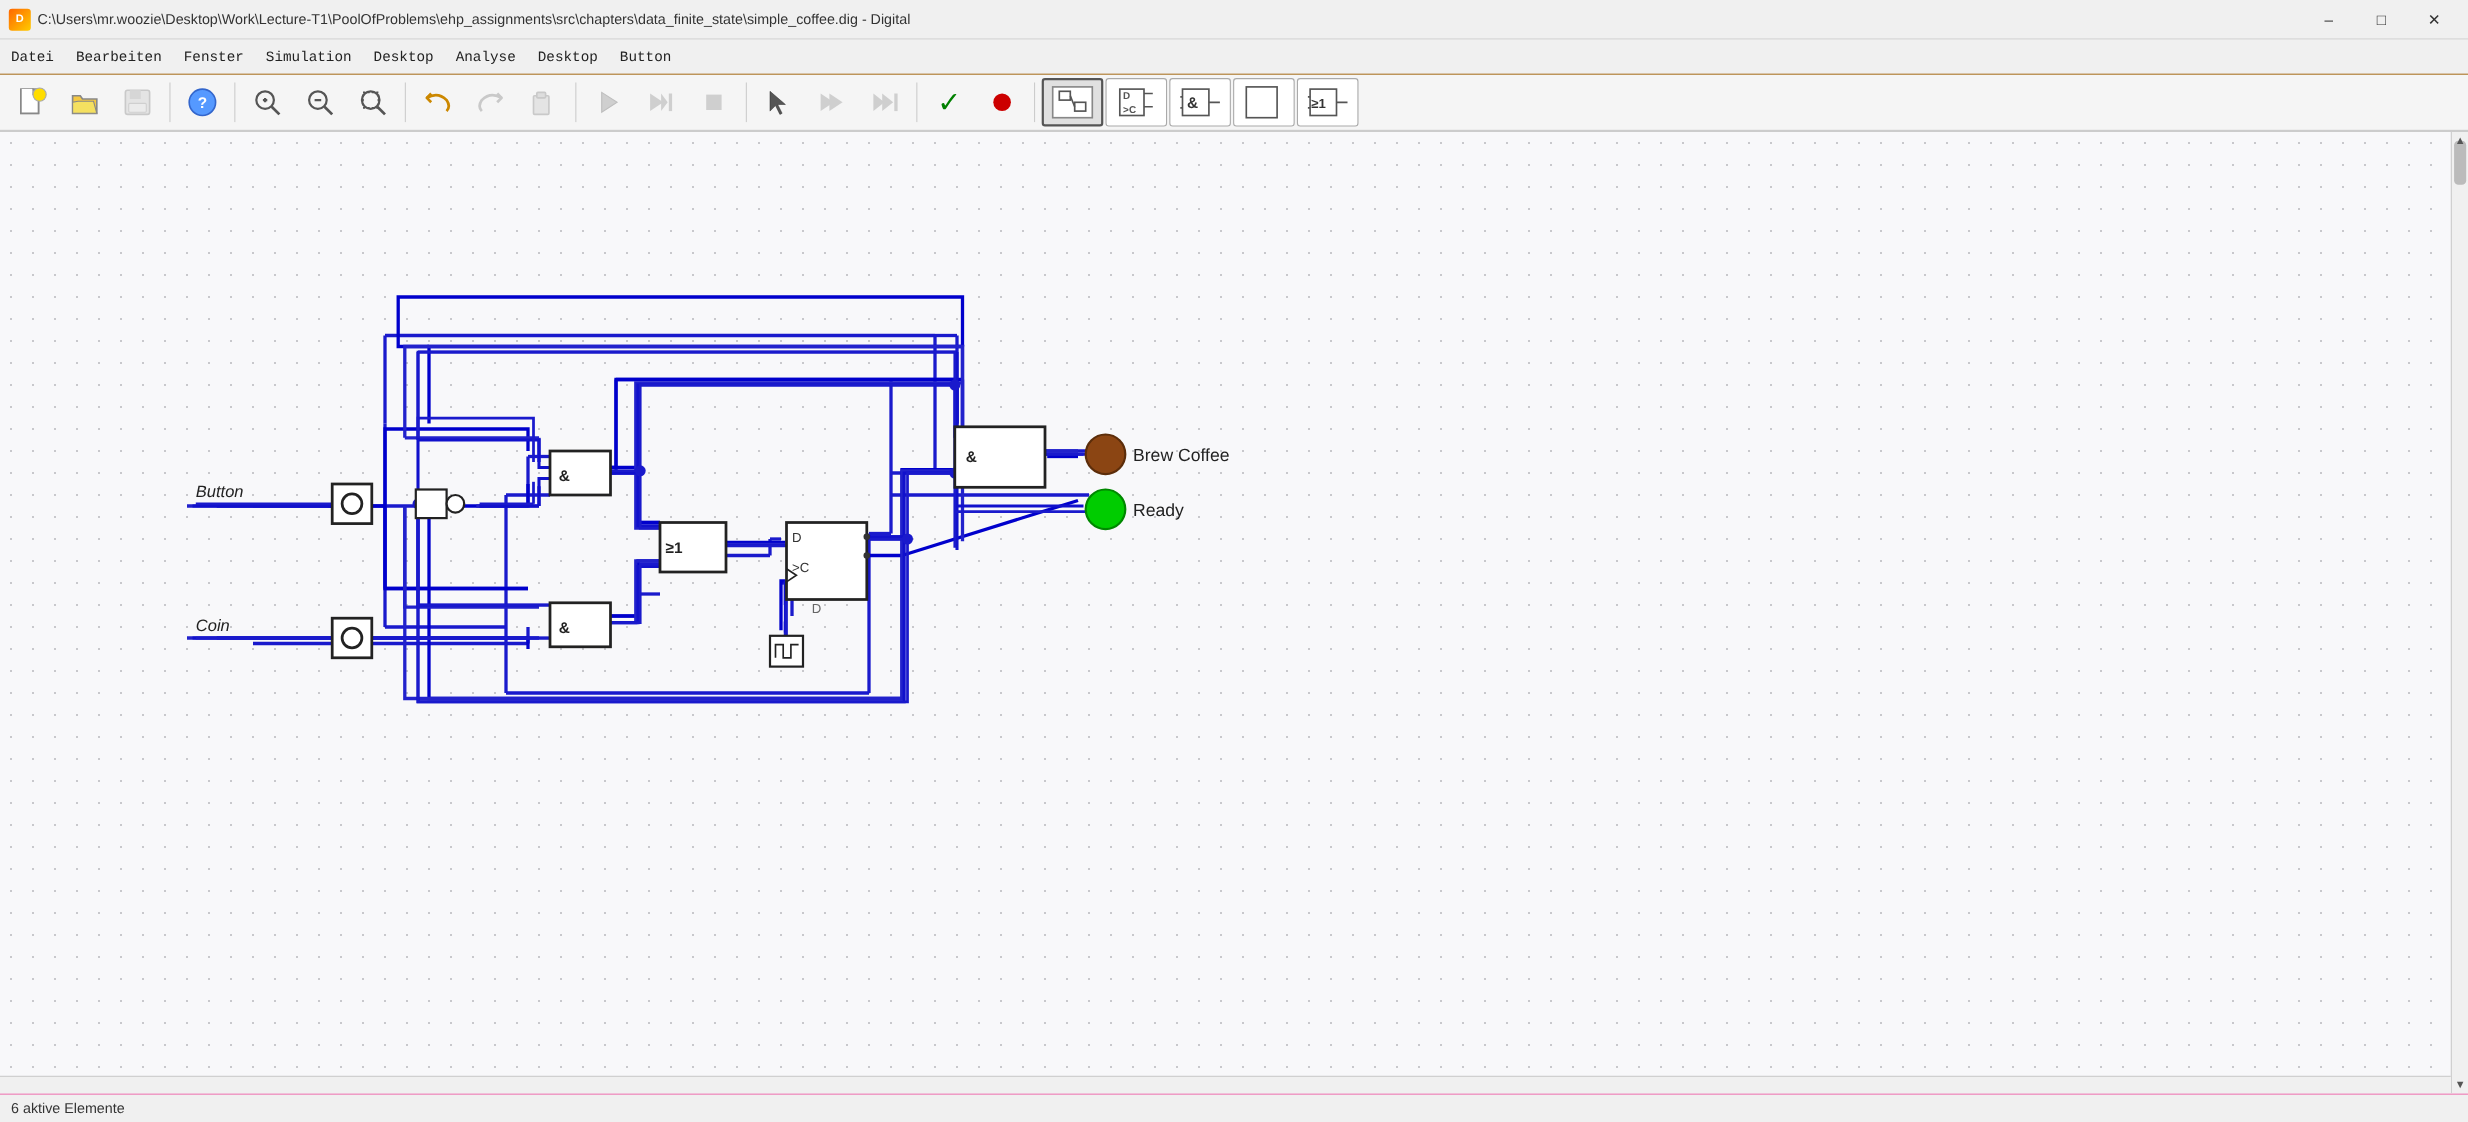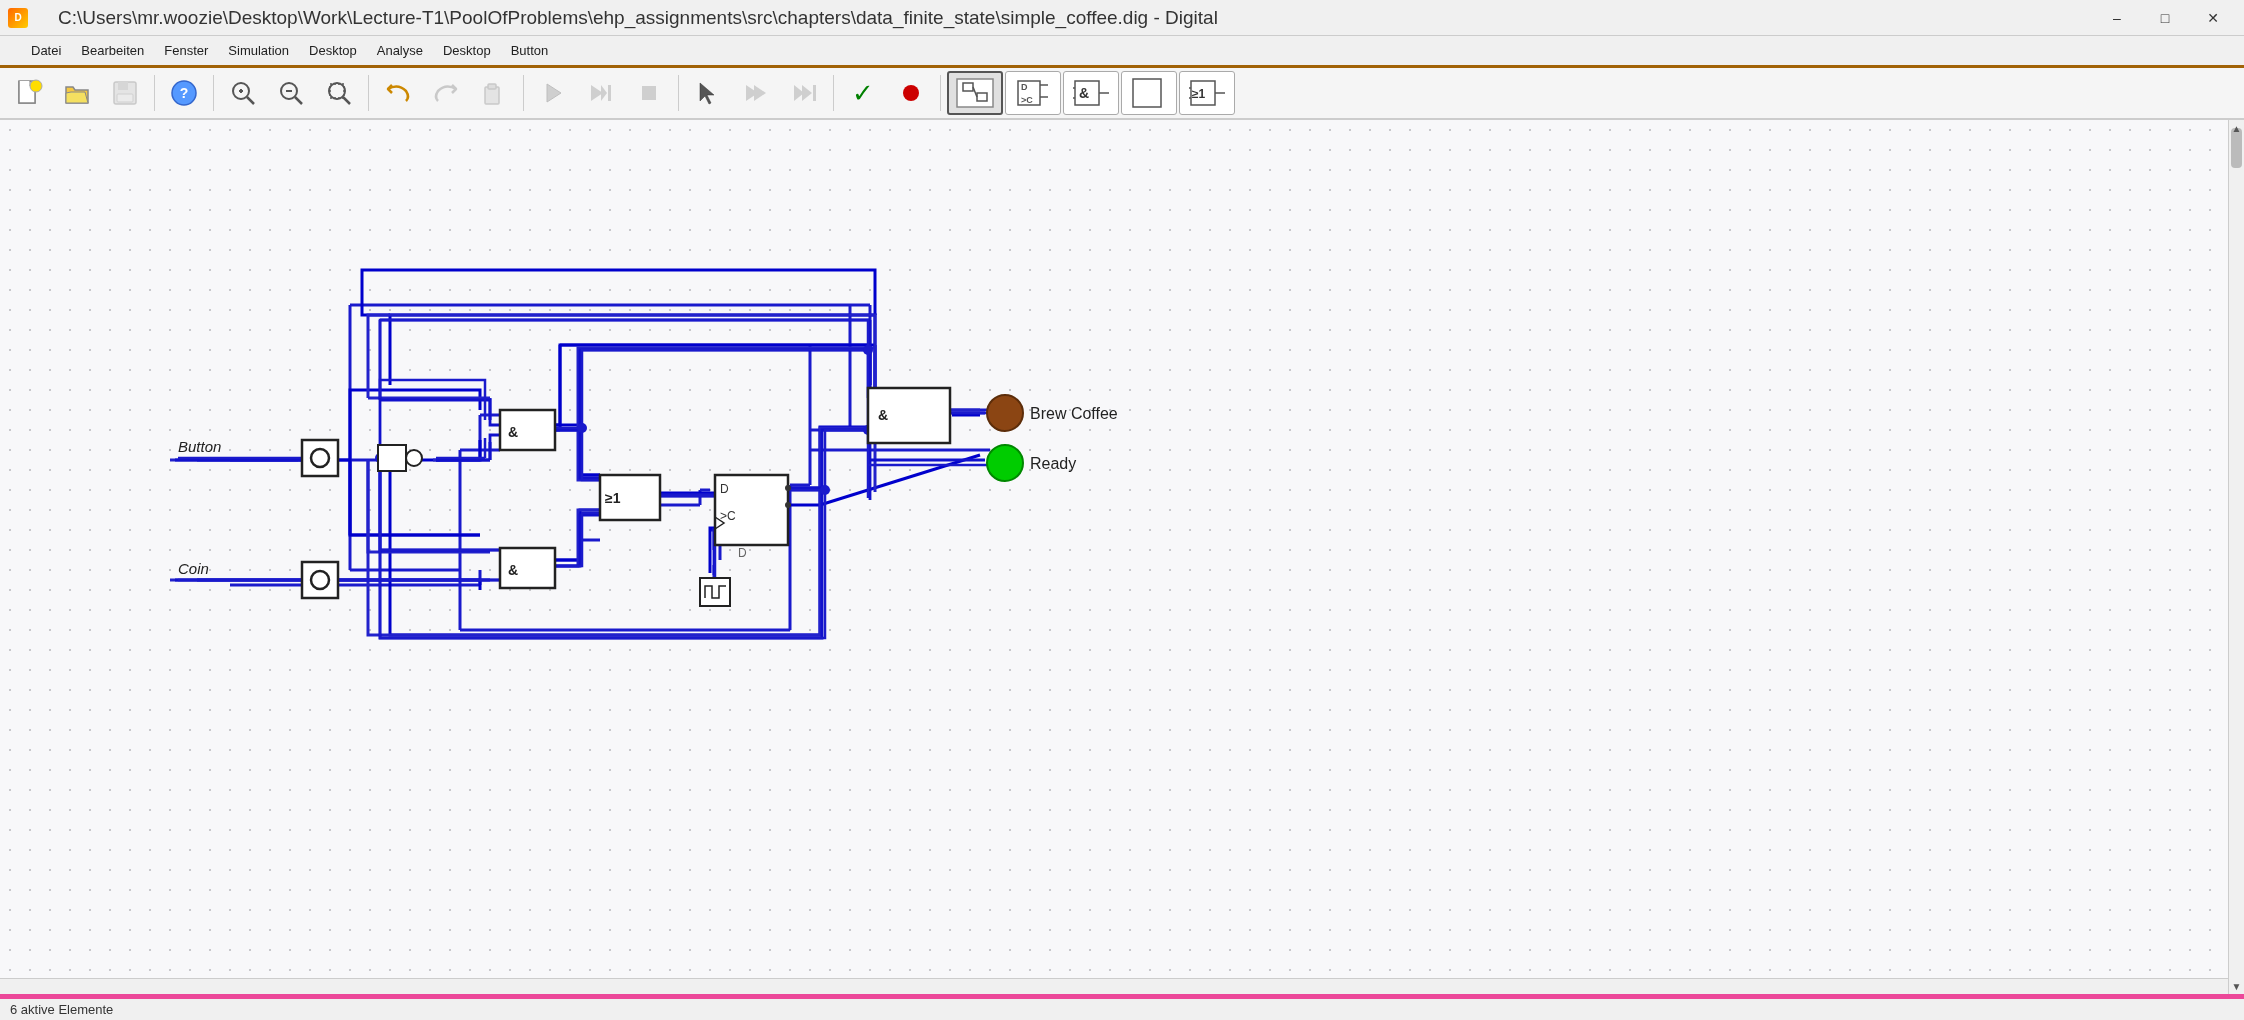--- a/index.html
+++ b/index.html
@@ -32,23 +32,22 @@
       border-radius: 3px;
       display: flex;
       align-items: center;
       justify-content: center;
       font-size: 10px;
       color: white;
       font-weight: bold;
     }
     #titlebar .title {
       flex: 1;
-      font-size: 19px;
+      font-size: 13px;
       color: #333;
-      margin-left: 24px;
     }
     #titlebar .win-controls {
       display: flex;
       gap: 2px;
     }
     #titlebar .win-btn {
       width: 46px;
       height: 30px;
       display: flex;
       align-items: center;
@@ -59,22 +58,23 @@
       background: transparent;
       border: none;
     }
 
     
     #menubar {
       background: #f0f0f0;
       height: 32px;
       display: flex;
       align-items: center;
-      padding: 0 21px;
-      border-bottom: 3px solid #a16207;
+      padding: 0 0;
+      border-bottom: 1px solid #a16207;
+      font-family: Liberation Mono, monospace;
     }
     .menu-item {
       padding: 4px 10px;
       cursor: pointer;
       font-size: 13px;
       color: #222;
       border-radius: 3px;
     }
 
     
@@ -171,21 +171,21 @@
       position: absolute;
       inset: 0;
       width: 100%;
       height: 100%;
     }
 
     
     #statusbar {
       height: 26px;
       background: #f0f0f0;
-      border-top: 5px solid #ec4899;
+      border-top: 1px solid #ec4899;
       display: flex;
       align-items: center;
       padding: 0 10px;
       font-size: 13px;
       color: #333;
     }
 
     
     .comp-label {
       font-style: italic;

